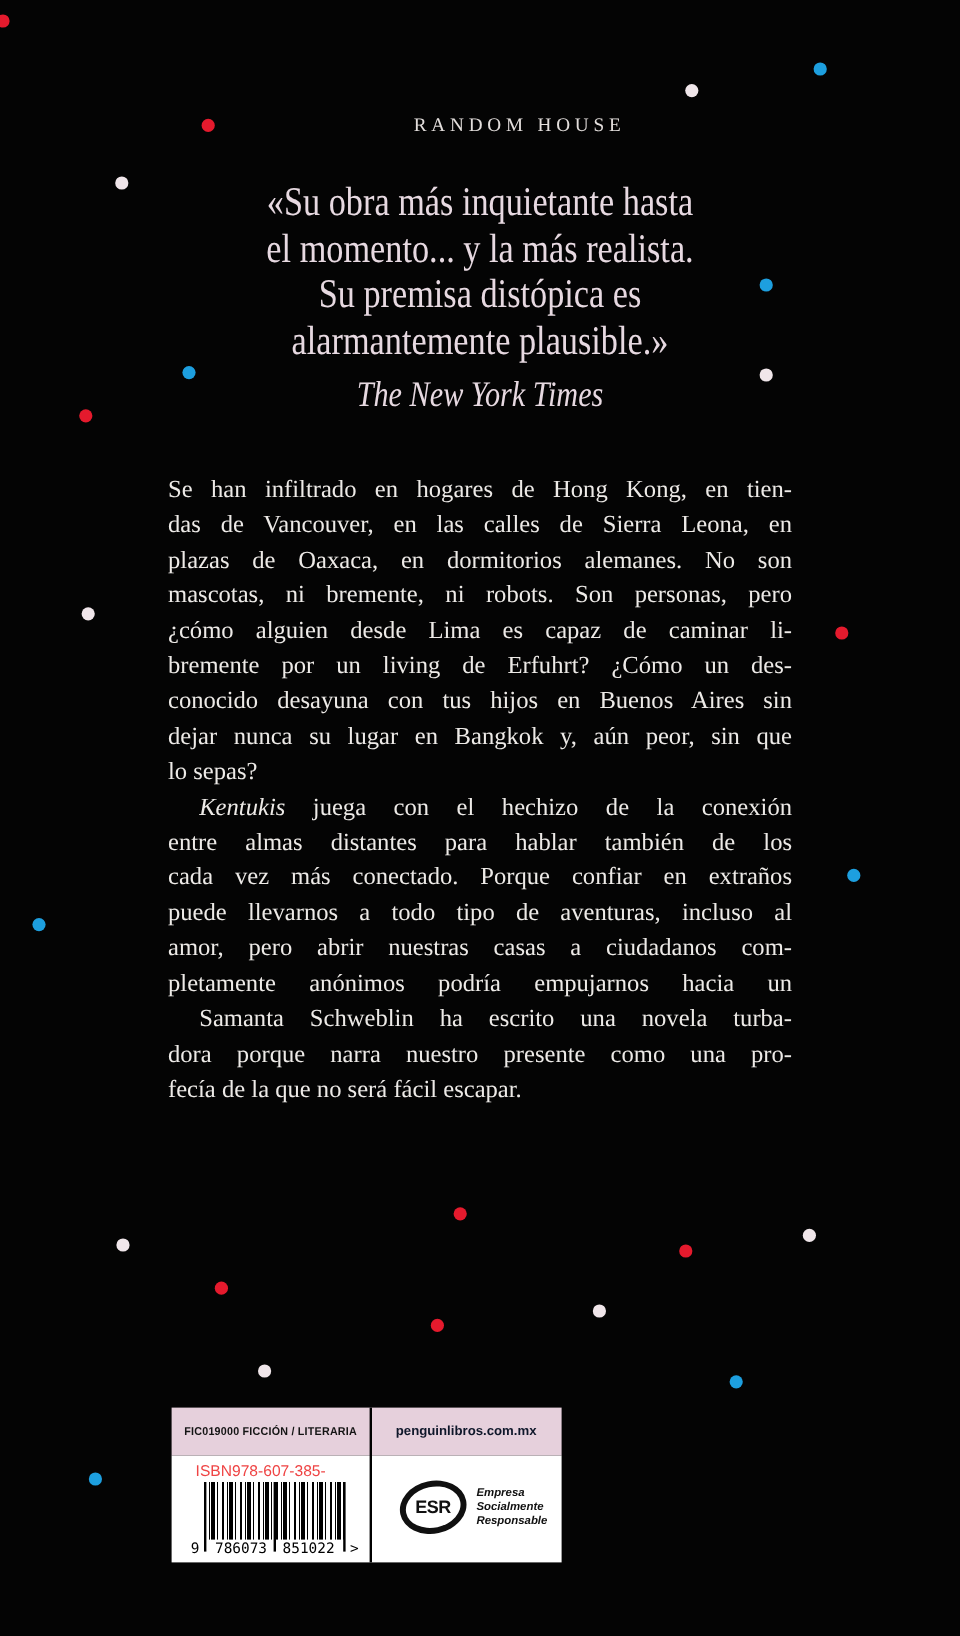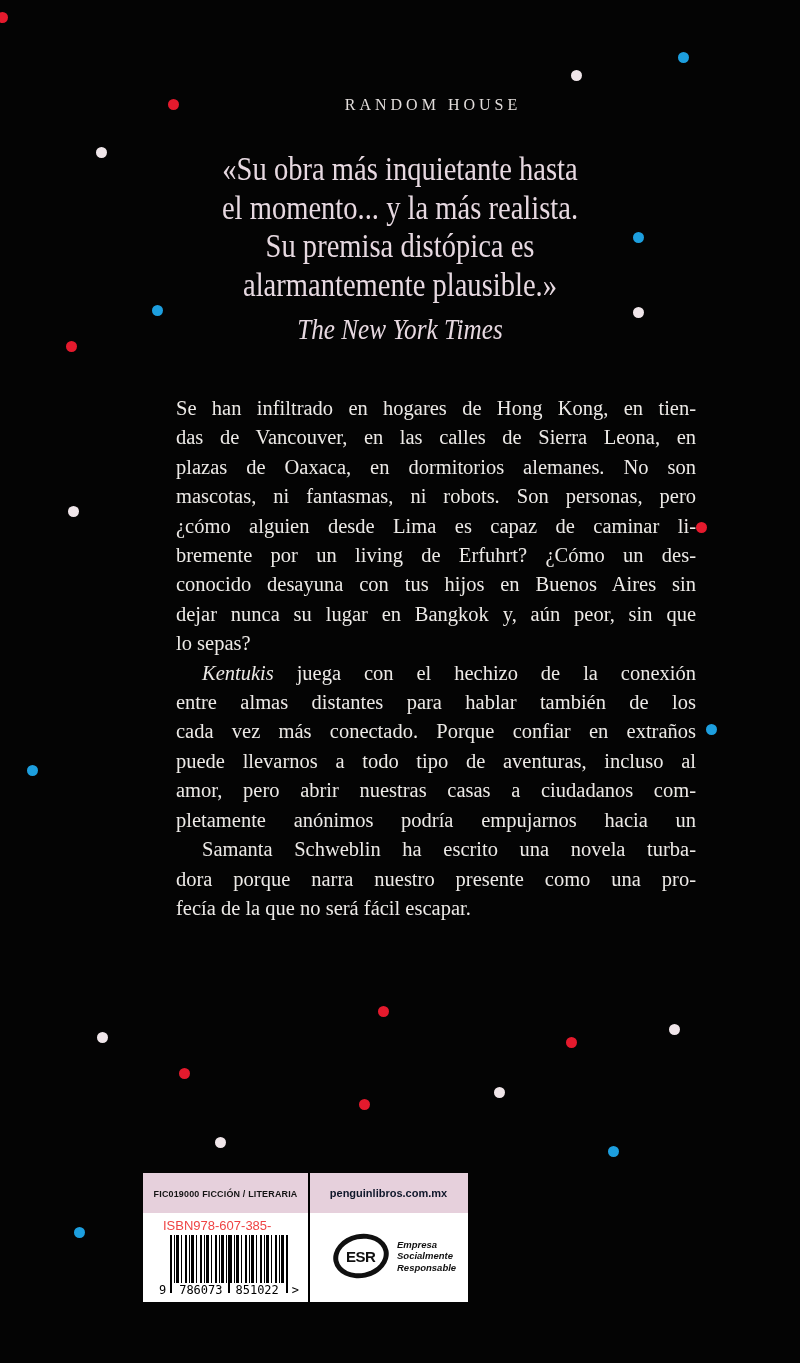--- a/index.html
+++ b/index.html
@@ -10,21 +10,21 @@
   
   .imprint{position:absolute;top:96px;left:0;width:100%;text-align:center;
            color:#e3dedc;font-size:16px;letter-spacing:4px;font-weight:normal;margin-left:33px;}
   
   .quote{position:absolute;top:150px;left:0;width:100%;text-align:center;
          color:#e7d9e1;font-size:34px;line-height:38.5px;
          transform:scaleX(0.84);transform-origin:50% 0;}
   .quote .attr{font-style:italic;font-size:30px;margin-top:6px;}
   
   .synopsis{position:absolute;top:394px;left:140px;width:520px;
-            color:#edeae7;font-size:20.5px;line-height:29.4px;margin-left:36px;}
+            color:#edeae7;font-size:20.5px;line-height:29.4px;}
   .bline{text-align:justify;text-align-last:justify;white-space:normal;}
   .bline.last{text-align-last:left;}
   .bline.indent{padding-left:26px;}
   
   .footer-block{position:absolute;left:143px;top:1173px;width:325px;height:129px;}
   .band{height:40px;background:#e6d0dc;display:flex;}
   .band-left{width:166px;display:flex;align-items:center;justify-content:center;}
   .band-left span{font-family:"Liberation Sans",sans-serif;font-size:9.5px;font-weight:bold;
                   color:#141414;letter-spacing:0.2px;transform:scaleX(0.94);}
   .band-right{flex:1;display:flex;align-items:center;justify-content:center;}
@@ -88,21 +88,21 @@
     <div>el momento... y la más realista.</div>
     <div>Su premisa distópica es</div>
     <div>alarmantemente plausible.»</div>
     <div class="attr">The New York Times</div>
   </div>
 
   <div class="synopsis">
     <div class="bline">Se han infiltrado en hogares de Hong Kong, en tien-</div>
     <div class="bline">das de Vancouver, en las calles de Sierra Leona, en</div>
     <div class="bline">plazas de Oaxaca, en dormitorios alemanes. No son</div>
-    <div class="bline">mascotas, ni fantasmas, ni robots. Son personas, pero</div>
+    <div class="bline">mascotas, ni bremente, ni robots. Son personas, pero</div>
     <div class="bline">¿cómo alguien desde Lima es capaz de caminar li-</div>
     <div class="bline">bremente por un living de Erfuhrt? ¿Cómo un des-</div>
     <div class="bline">conocido desayuna con tus hijos en Buenos Aires sin</div>
     <div class="bline">dejar nunca su lugar en Bangkok y, aún peor, sin que</div>
     <div class="bline last">lo sepas?</div>
     <div class="bline indent"><i>Kentukis</i><span> juega con el hechizo de la conexión</span></div>
     <div class="bline">entre almas distantes para hablar también de los</div>
     <div class="bline">cada vez más conectado. Porque confiar en extraños</div>
     <div class="bline">puede llevarnos a todo tipo de aventuras, incluso al</div>
     <div class="bline">amor, pero abrir nuestras casas a ciudadanos com-</div>

